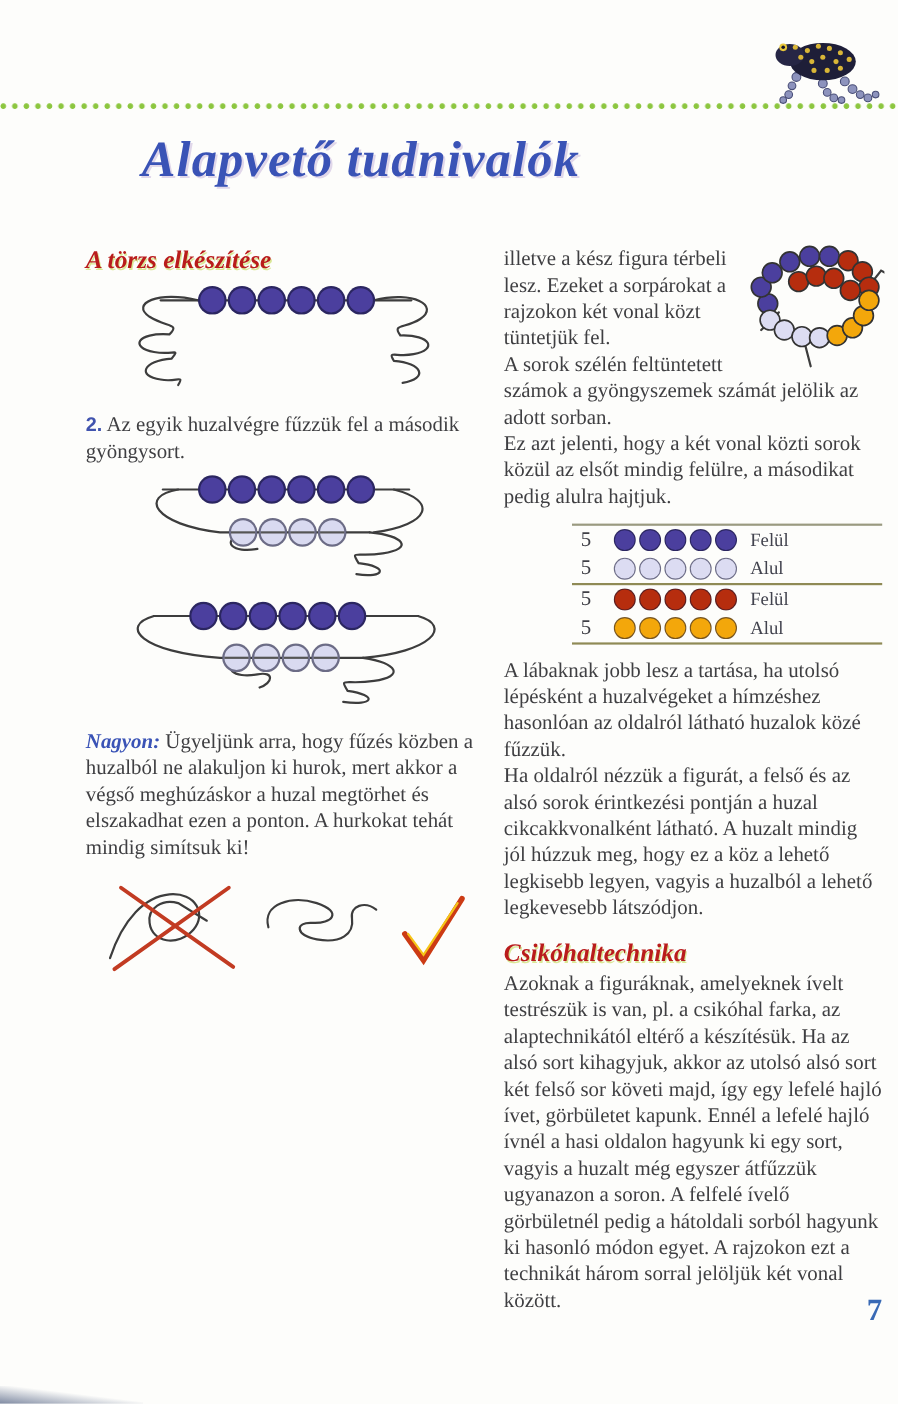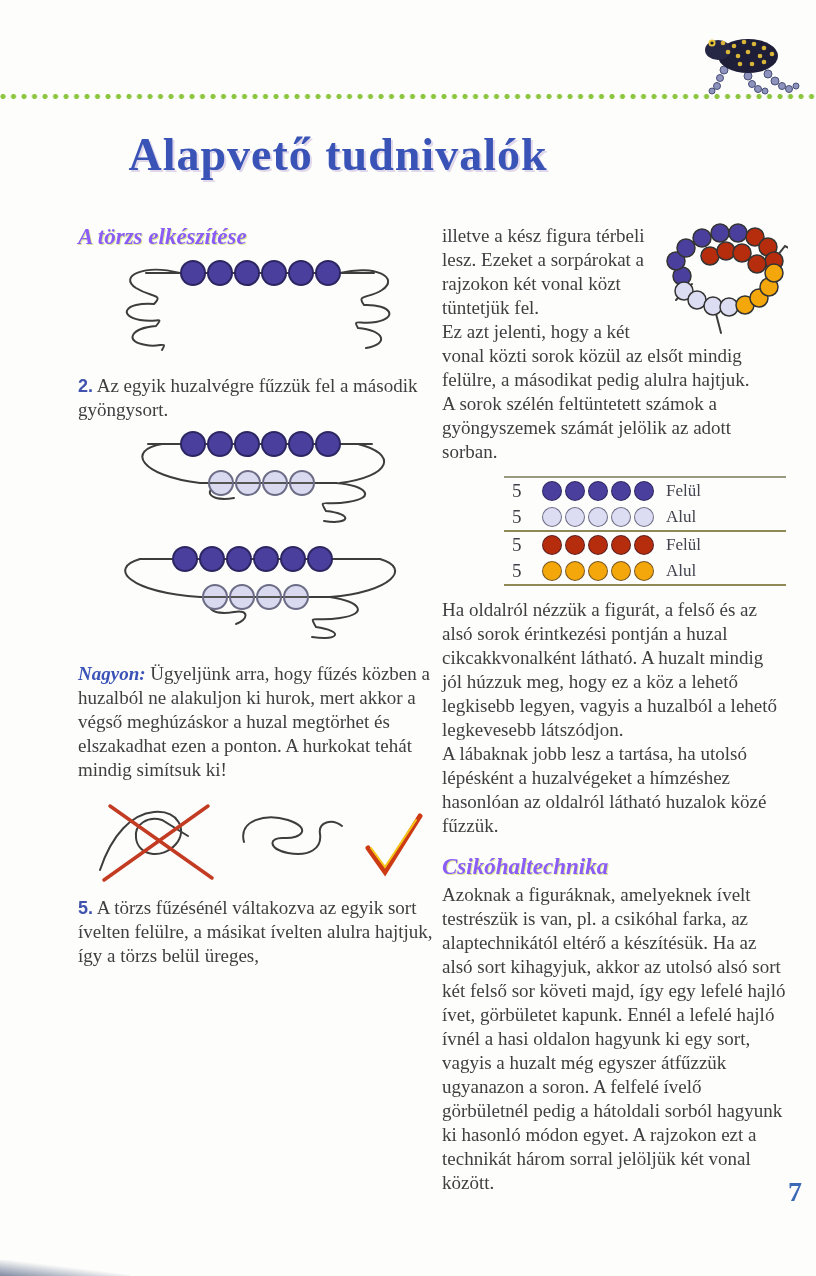--- a/index.html
+++ b/index.html
@@ -13,33 +13,33 @@
 
   
   .dotted-rule{
     position:absolute;left:0;top:93px;width:816px;height:7px;
     background-image:radial-gradient(circle at 3px 3.5px,#8cc63f 2.2px,transparent 2.9px);
     background-size:10.5px 7px;background-repeat:repeat-x;
   }
 
   
   h1.title{
-    position:absolute;top:118px;left:0;width:656px;margin:10px;
-    text-align:center;font-size:46px;font-weight:bold;
+    position:absolute;top:118px;left:0;width:656px;margin:0;
+    text-align:center;font-size:46px;font-weight:bold;font-style:italic;
     color:#3a53b6;letter-spacing:1px;
     text-shadow:2px 2px 0 rgba(150,120,190,0.28);
   }
 
   .col{position:absolute;top:224px;font-size:19px;line-height:24px;}
   .col-left{left:78px;width:364px;}
-  .col-right{left:442px;width:346px;}
+  .col-right{left:458px;width:346px;}
 
   h2.green{
     margin:0 0 3px 0;font-size:23px;line-height:26px;
-    font-weight:bold;font-style:italic;color:#8b5cf6;
+    font-weight:bold;font-style:italic;color:#b91c1c;
     text-shadow:1px 1px 0 rgba(190,215,70,0.55);
   }
   h2.green.h2b{margin-top:16px;}
 
   p{margin:0;}
   p.step{margin:0 0 4px 0;}
   .stepnum{font-weight:bold;color:#4053ae;font-family:"Liberation Sans",sans-serif;font-size:18px;}
   .note-label{font-weight:bold;font-style:italic;color:#3a53b6;}
   .mt2{margin-top:14px;}
 
@@ -216,21 +216,20 @@
           <path d="M22,16 L124,88"></path>
           <path d="M120,16 L16,90"></path>
         </g>
         <g>
           <path d="M280,58 L297,82 L332,26" stroke="#cc3b14" stroke-width="5"></path>
           <path d="M283,58 L297,77 L328,30" stroke="#f5c518" stroke-width="2"></path>
         </g>
       </svg>
     </div>
 
-    <p class="step"><span class="stepnum">5.</span> <span>A törzs fűzésénél váltakozva az egyik sort ívelten felülre, a másikat ívelten alulra hajtjuk, így a törzs belül üreges,</span></p>
 
   </div>
 
   <div class="col col-right">
 
     <p>
       
       <svg class="spiral-float" width="130" height="118" viewBox="0 0 130 118">
         <g stroke="#3d3d3d" stroke-width="2" fill="none" stroke-linecap="round">
           <path d="M116,40 L127,26 L138,32"></path>
@@ -265,22 +264,22 @@
             <circle cx="87" cy="85" r="9"></circle>
               <circle cx="101" cy="78" r="9"></circle>
               <circle cx="111" cy="67" r="9"></circle>
               <circle cx="116" cy="53" r="9"></circle>
           </g>
         </g>
       </svg>
       <span>illetve a kész figura térbeli lesz. Ezeket a sorpárokat a rajzokon két vonal közt tüntetjük fel.</span>
     </p>
 
+    <p>A sorok szélén feltüntetett számok a gyöngyszemek számát jelölik az adott sorban.</p>
     <p>Ez azt jelenti, hogy a két vonal közti sorok közül az elsőt mindig felülre, a másodikat pedig alulra hajtjuk.</p>
-    <p>A sorok szélén feltüntetett számok a gyöngyszemek számát jelölik az adott sorban.</p>
 
     <div class="btable">
       <div class="btr">
         <span class="bcount">5</span>
         <span class="bcell">
             <span class="bead" style="background-color: rgb(75, 63, 158);"></span>
             <span class="bead" style="background-color: rgb(75, 63, 158);"></span>
             <span class="bead" style="background-color: rgb(75, 63, 158);"></span>
             <span class="bead" style="background-color: rgb(75, 63, 158);"></span>
             <span class="bead" style="background-color: rgb(75, 63, 158);"></span>
@@ -315,22 +314,22 @@
             <span class="bead" style="background-color: rgb(243, 167, 11);"></span>
             <span class="bead" style="background-color: rgb(243, 167, 11);"></span>
             <span class="bead" style="background-color: rgb(243, 167, 11);"></span>
             <span class="bead" style="background-color: rgb(243, 167, 11);"></span>
             <span class="bead" style="background-color: rgb(243, 167, 11);"></span>
           </span>
         <span class="blabel">Alul</span>
       </div>
     </div>
 
+    <p>A lábaknak jobb lesz a tartása, ha utolsó lépésként a huzalvégeket a hímzéshez hasonlóan az oldalról látható huzalok közé fűzzük.</p>
     <p>Ha oldalról nézzük a figurát, a felső és az alsó sorok érintkezési pontján a huzal cikcakkvonalként látható. A huzalt mindig jól húzzuk meg, hogy ez a köz a lehető legkisebb legyen, vagyis a huzalból a lehető legkevesebb látszódjon.</p>
-    <p>A lábaknak jobb lesz a tartása, ha utolsó lépésként a huzalvégeket a hímzéshez hasonlóan az oldalról látható huzalok közé fűzzük.</p>
 
     <h2 class="green h2b">Csikóhaltechnika</h2>
     <p>Azoknak a figuráknak, amelyeknek ívelt testrészük is van, pl. a csikóhal farka, az alaptechnikától eltérő a készítésük. Ha az alsó sort kihagyjuk, akkor az utolsó alsó sort két felső sor követi majd, így egy lefelé hajló ívet, görbületet kapunk. Ennél a lefelé hajló ívnél a hasi oldalon hagyunk ki egy sort, vagyis a huzalt még egyszer átfűzzük ugyanazon a soron. A felfelé ívelő görbületnél pedig a hátoldali sorból hagyunk ki hasonló módon egyet. A rajzokon ezt a technikát három sorral jelöljük két vonal között.</p>
 
   </div>
 
   <div class="pagenum">7</div>
   <div class="corner-shade"></div>
 
 </div>

